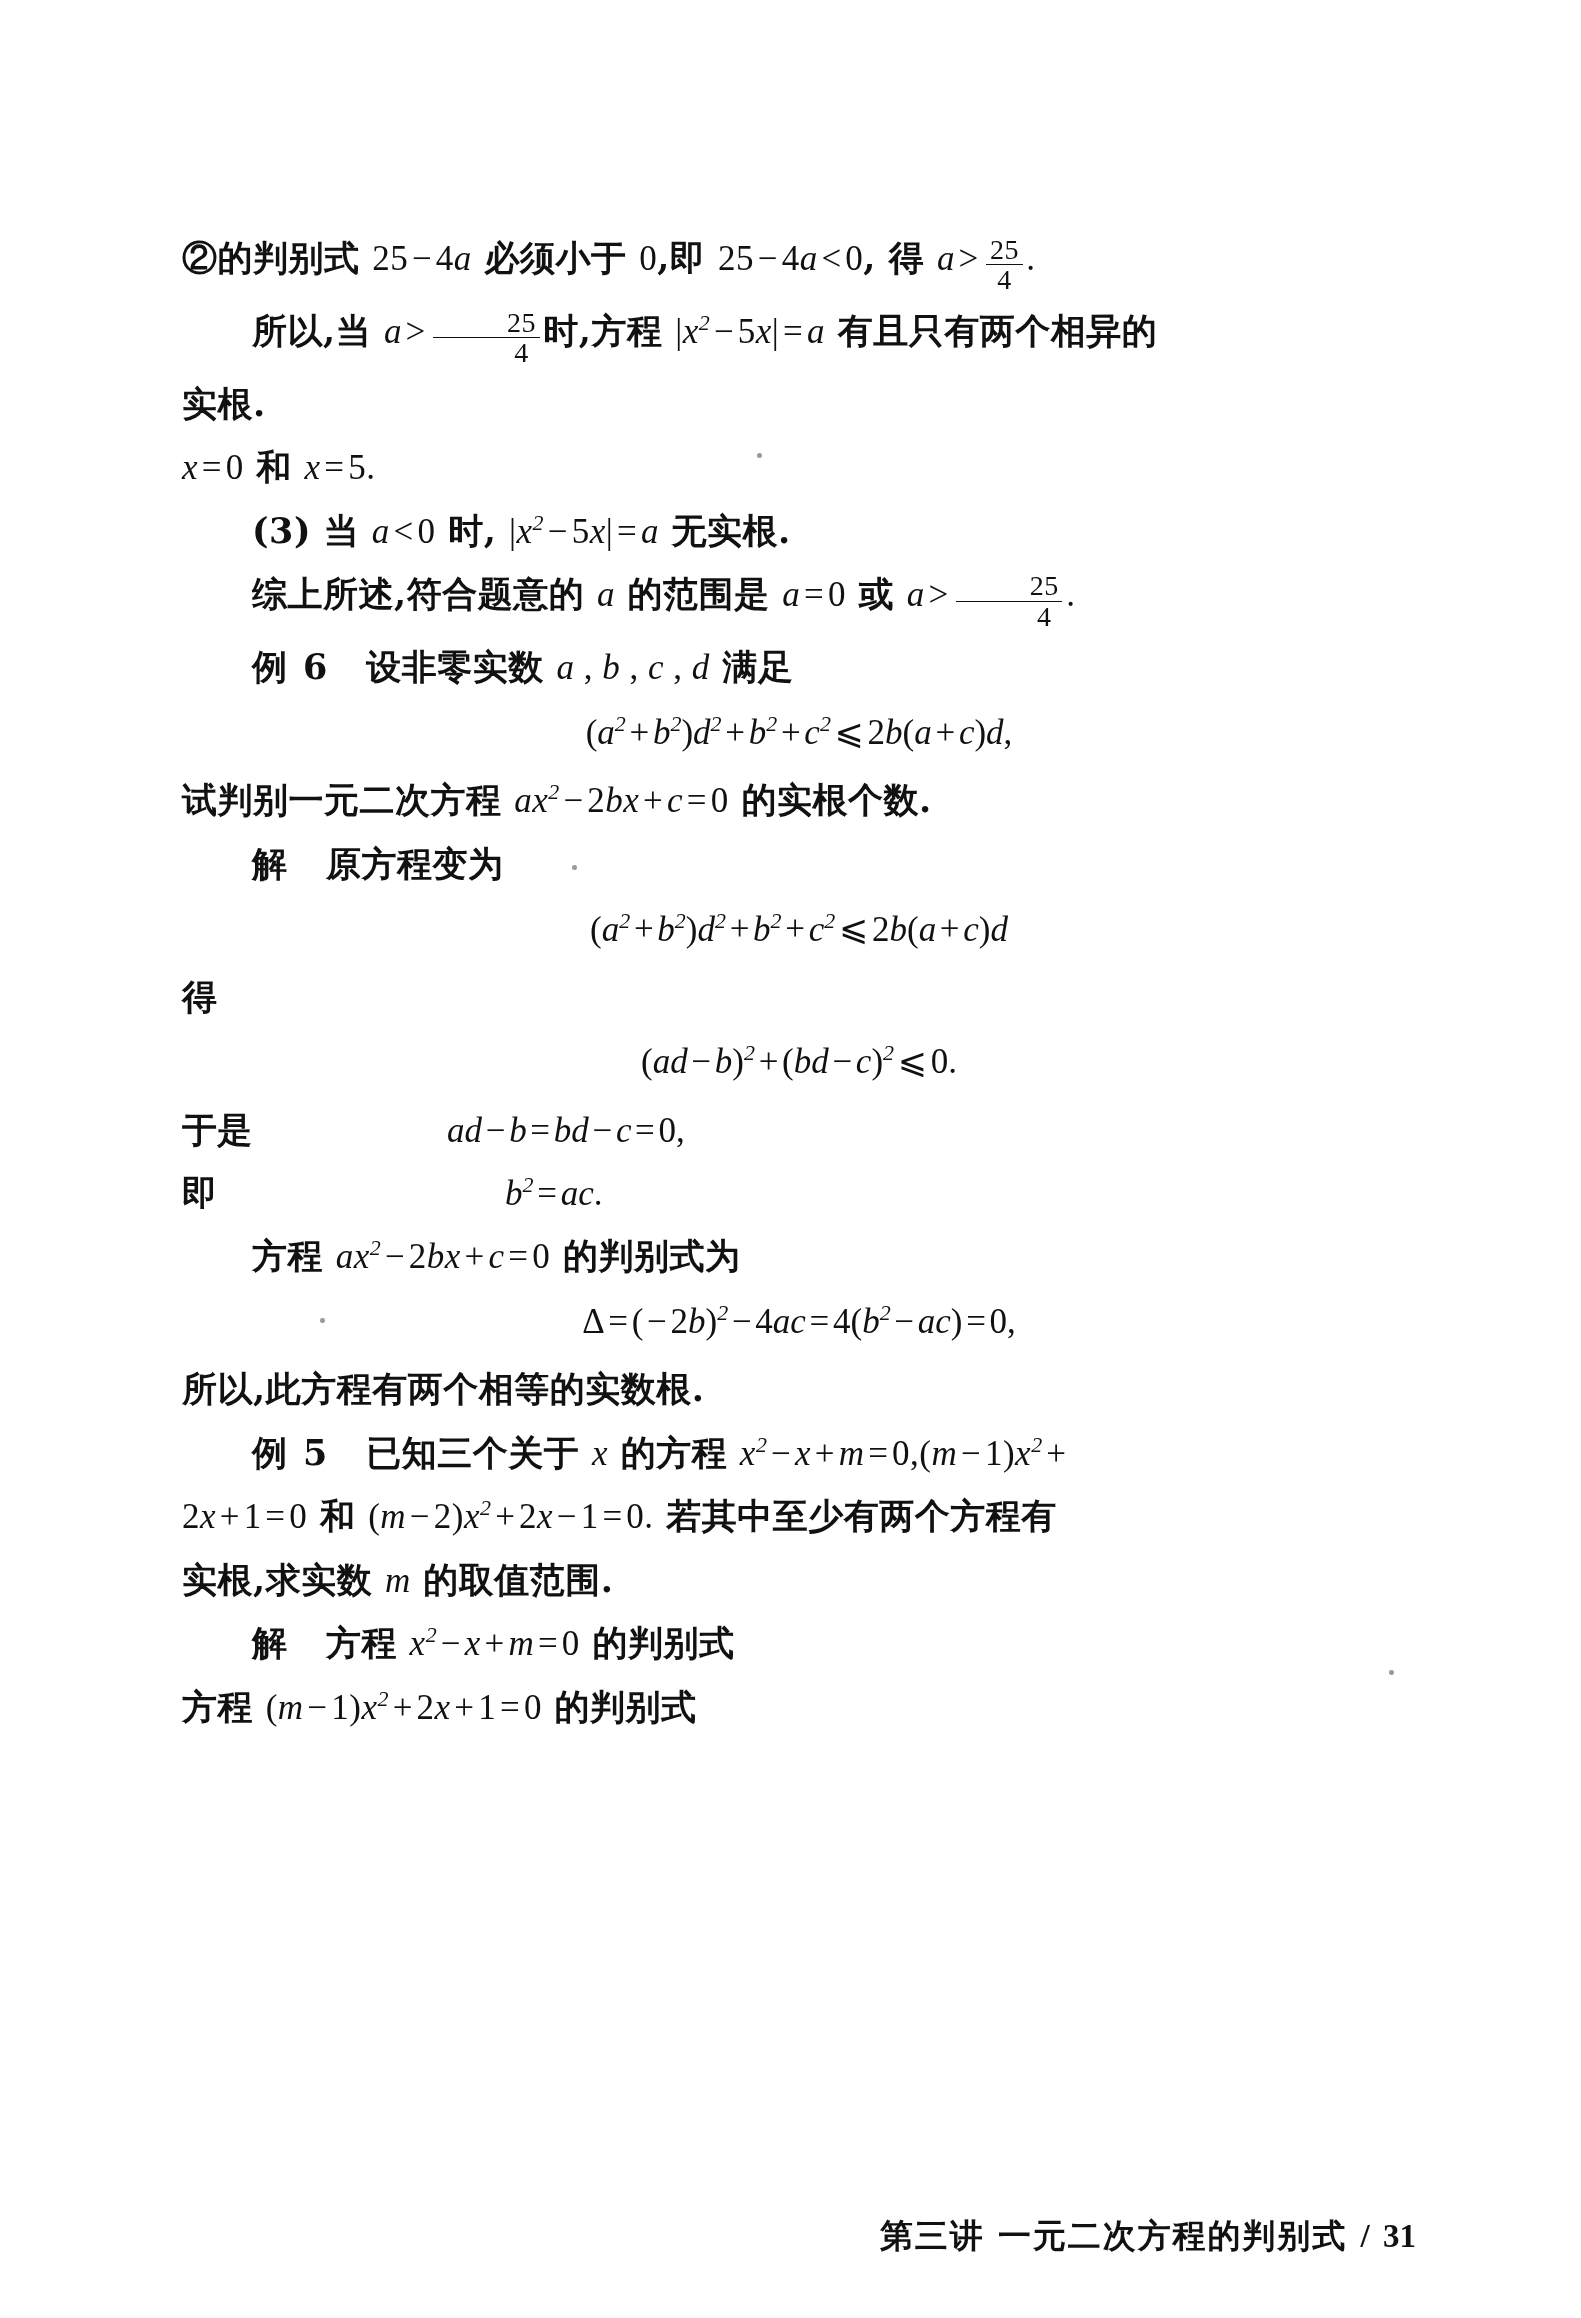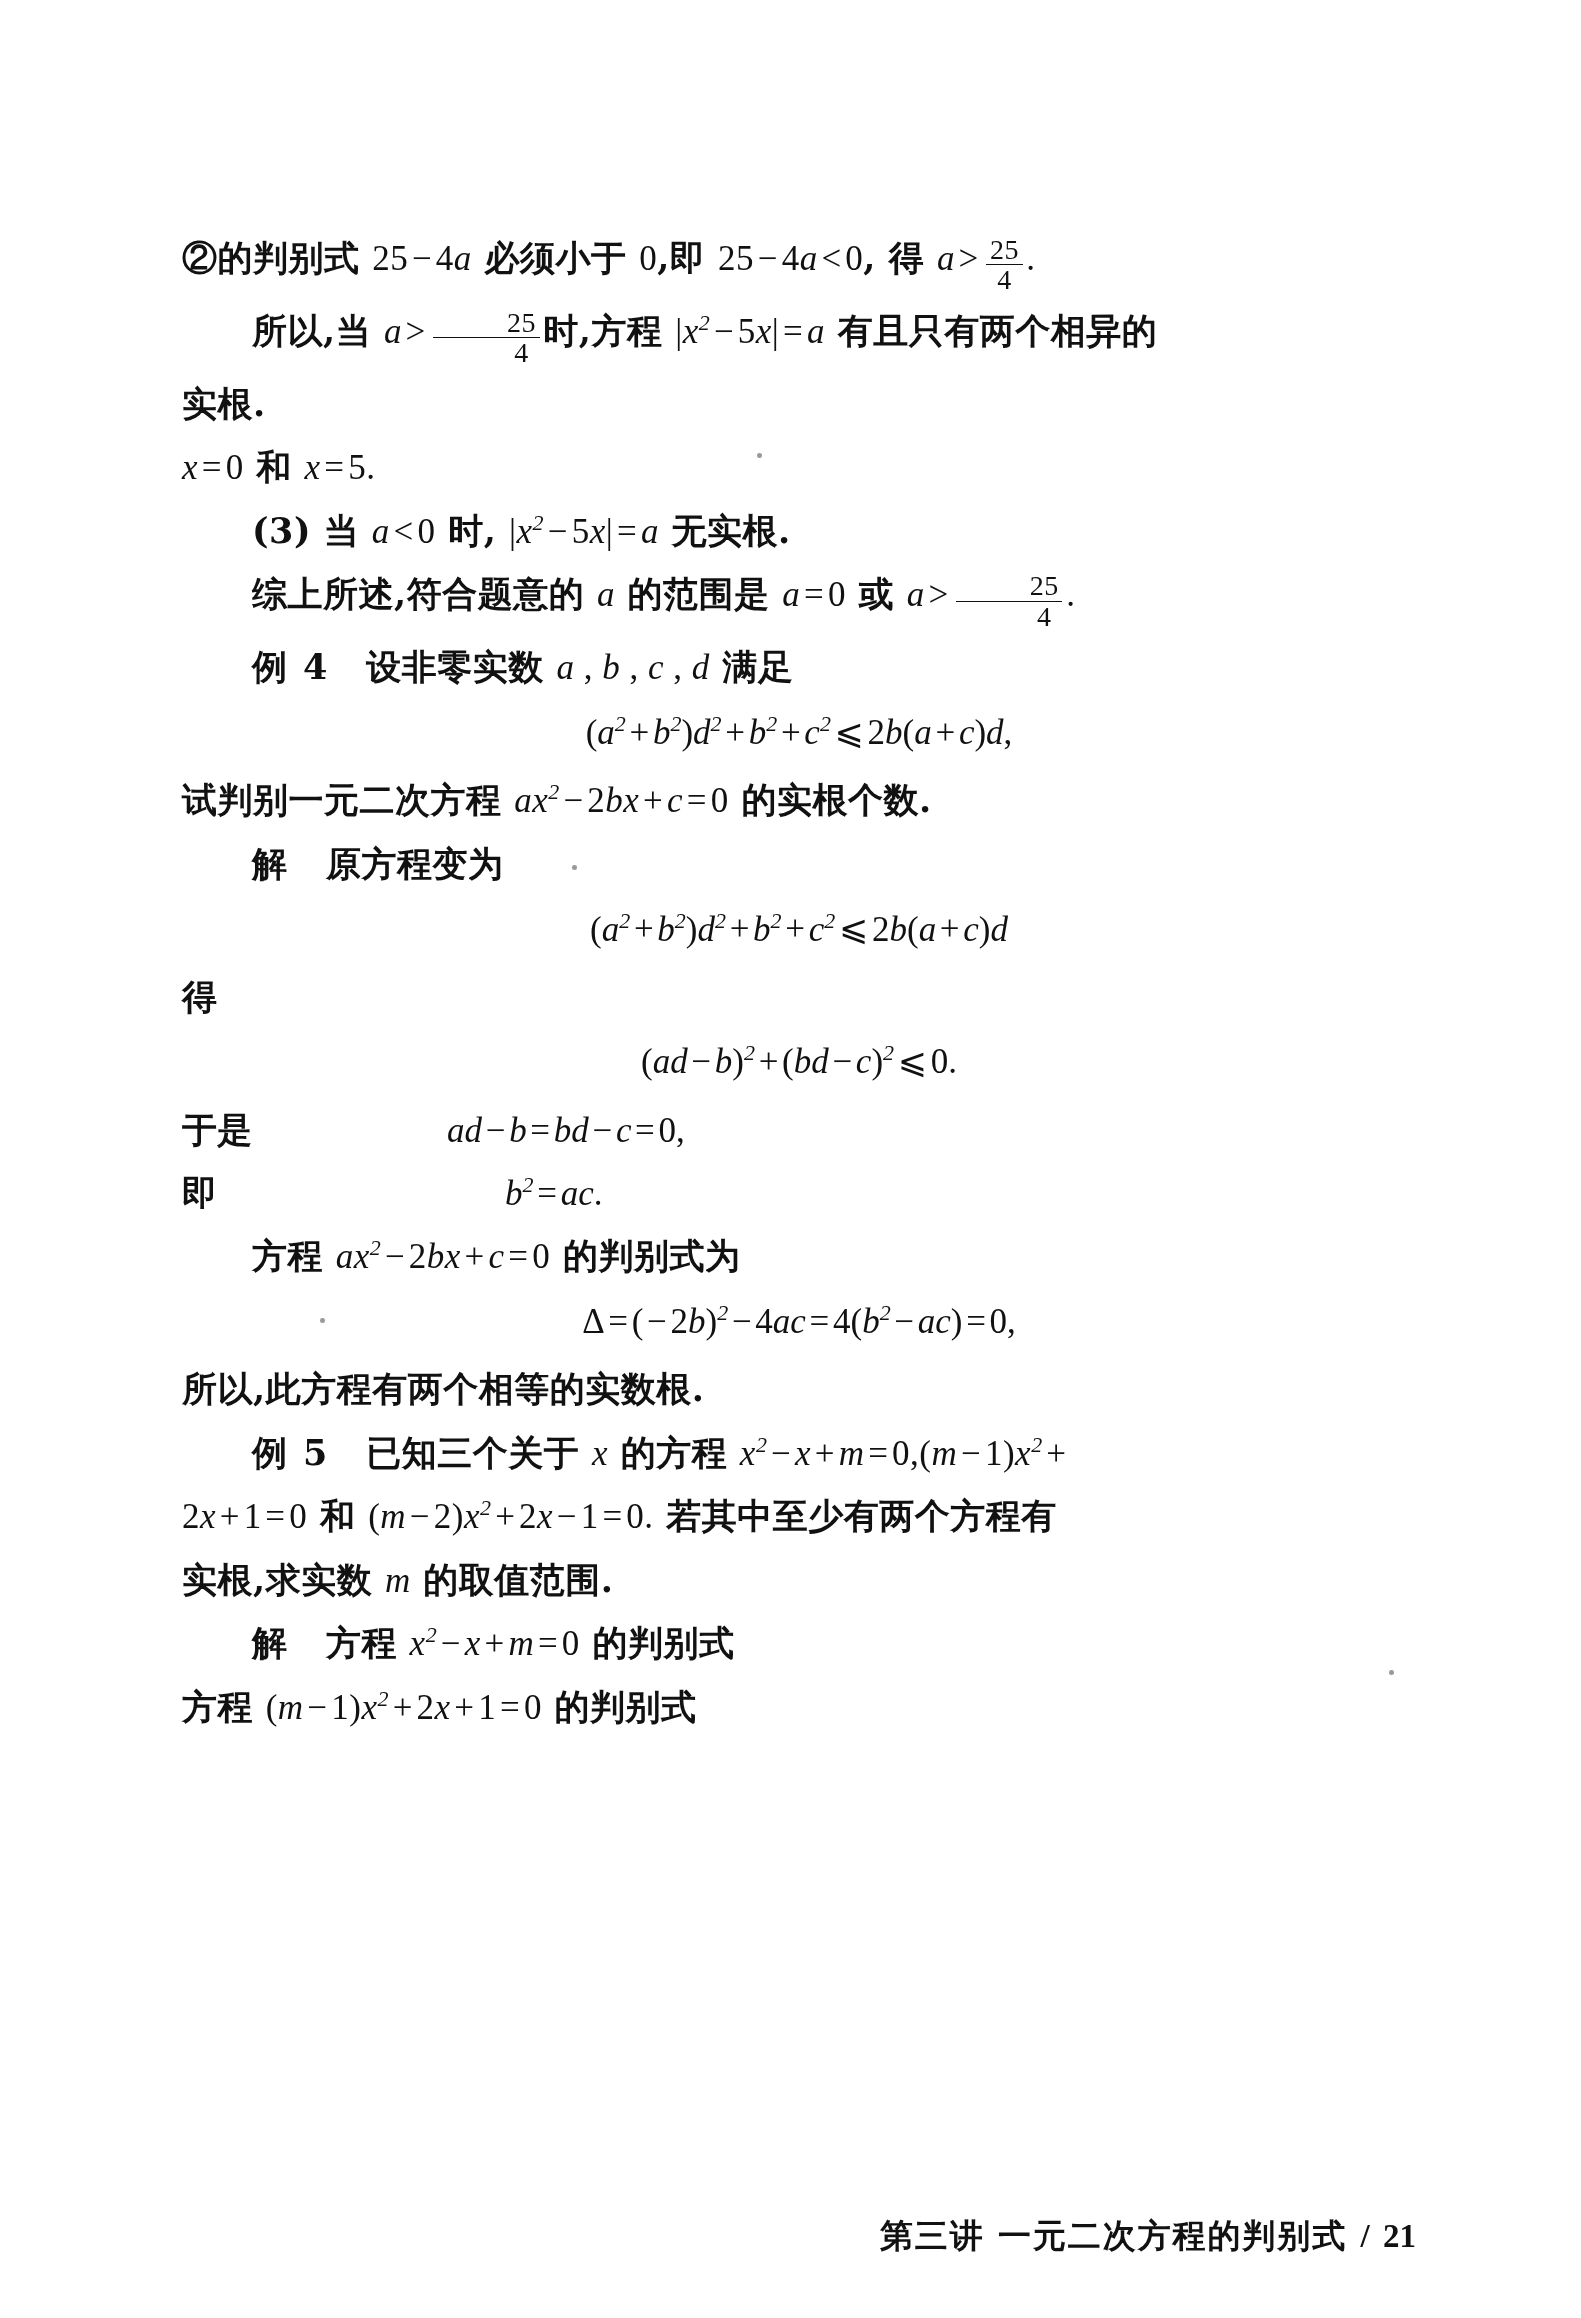--- a/index.html
+++ b/index.html
@@ -169,21 +169,21 @@
 
     <div class="line indent">
       <span class="cjk">(3) 当&nbsp;</span><span class="mi">a</span><span class="op">&lt;</span><span class="mn">0</span><span class="cjk">&nbsp;时,&nbsp;</span><span class="mn">|</span><span class="mi">x</span><span class="sup">2</span><span class="op">−</span><span class="mn">5</span><span class="mi">x</span><span class="mn">|</span><span class="op">=</span><span class="mi">a</span><span class="cjk">&nbsp;无实根.</span>
     </div>
 
     <div class="line indent">
       <span class="cjk">综上所述,符合题意的&nbsp;</span><span class="mi">a</span><span class="cjk">&nbsp;的范围是&nbsp;</span><span class="mi">a</span><span class="op">=</span><span class="mn">0</span><span class="cjk">&nbsp;或&nbsp;</span><span class="mi">a</span><span class="op">&gt;</span><span class="frac"><span class="num">25</span><span class="den">4</span></span><span class="mn">.</span>
     </div>
 
     <div class="line indent">
-      <span class="exlabel">例 4</span><span class="gap-m"></span><span class="cjk">设非零实数&nbsp;</span><span class="mi">a</span><span class="mn">&nbsp;,&nbsp;</span><span class="mi">b</span><span class="mn">&nbsp;,&nbsp;</span><span class="mi">c</span><span class="mn">&nbsp;,&nbsp;</span><span class="mi">d</span><span class="cjk">&nbsp;满足</span>
+      <span class="exlabel">例 6</span><span class="gap-m"></span><span class="cjk">设非零实数&nbsp;</span><span class="mi">a</span><span class="mn">&nbsp;,&nbsp;</span><span class="mi">b</span><span class="mn">&nbsp;,&nbsp;</span><span class="mi">c</span><span class="mn">&nbsp;,&nbsp;</span><span class="mi">d</span><span class="cjk">&nbsp;满足</span>
     </div>
 
     <div class="block-eq">
       <span class="mn">(</span><span class="mi">a</span><span class="sup">2</span><span class="op">+</span><span class="mi">b</span><span class="sup">2</span><span class="mn">)</span><span class="mi">d</span><span class="sup">2</span><span class="op">+</span><span class="mi">b</span><span class="sup">2</span><span class="op">+</span><span class="mi">c</span><span class="sup">2</span><span class="op">⩽</span><span class="mn">2</span><span class="mi">b</span><span class="mn">(</span><span class="mi">a</span><span class="op">+</span><span class="mi">c</span><span class="mn">)</span><span class="mi">d</span><span class="mn">,</span>
     </div>
 
     <div class="line">
       <span class="cjk">试判别一元二次方程&nbsp;</span><span class="mi">ax</span><span class="sup">2</span><span class="op">−</span><span class="mn">2</span><span class="mi">bx</span><span class="op">+</span><span class="mi">c</span><span class="op">=</span><span class="mn">0</span><span class="cjk">&nbsp;的实根个数.</span>
     </div>
 
@@ -249,17 +249,17 @@
   <div class="dot-speck" style="left:757px; top:408px;"></div>
   <div class="dot-speck" style="left:320px; top:1273px;"></div>
   <div class="dot-speck" style="left:572px; top:820px;"></div>
   <div class="dot-speck" style="left:1389px; top:1625px;"></div>
   <div class="dot-speck" style="left:199px; top:2285px;"></div>
   <div class="dot-speck" style="left:847px; top:2289px;"></div>
 
   <div class="footer">
     <span>第三讲  一元二次方程的判别式</span>
     <span class="pg">/</span>
-    <span class="pg">21</span>
+    <span class="pg">31</span>
   </div>
 
 </div>
 
 
 </body></html>

